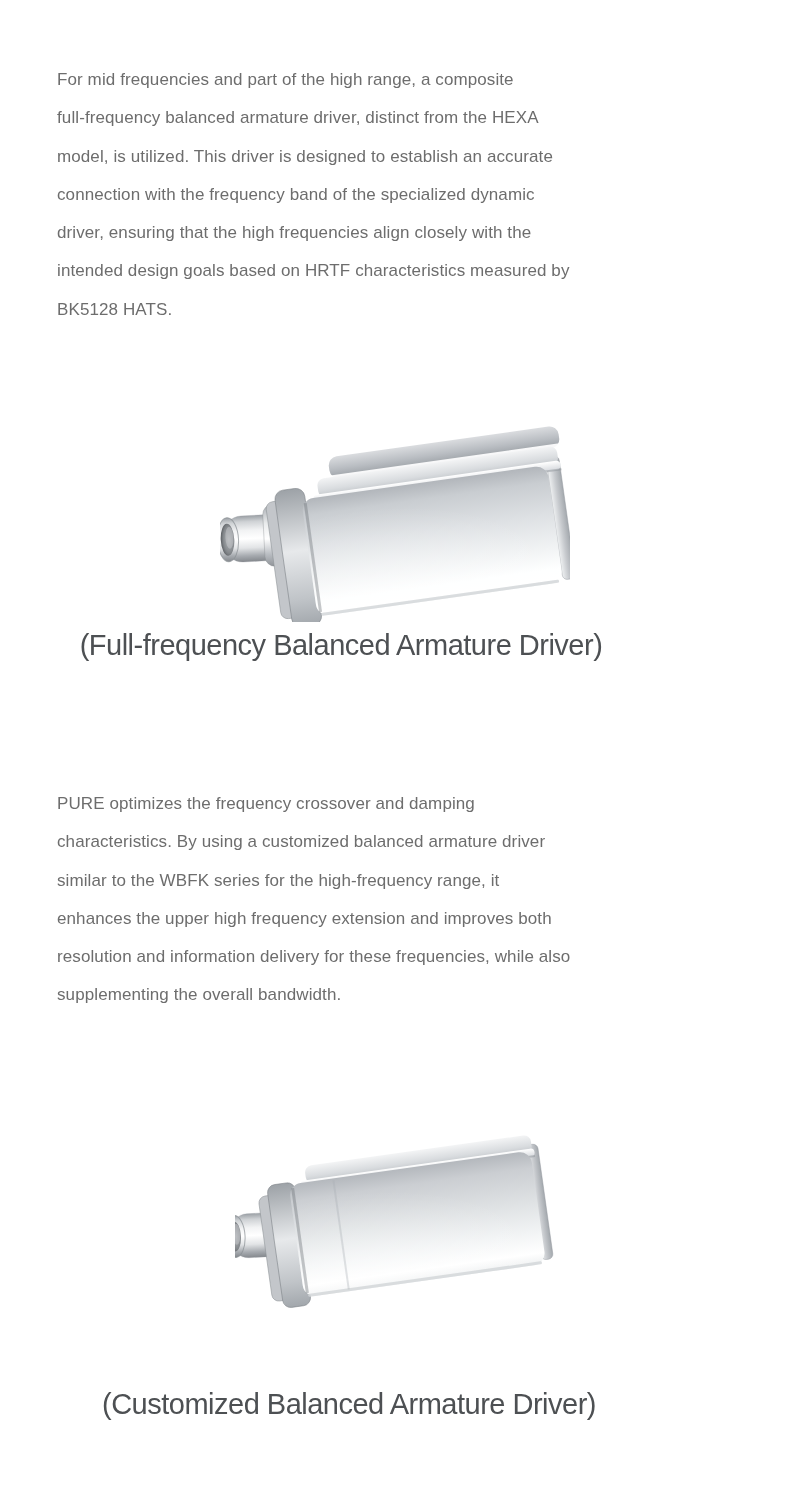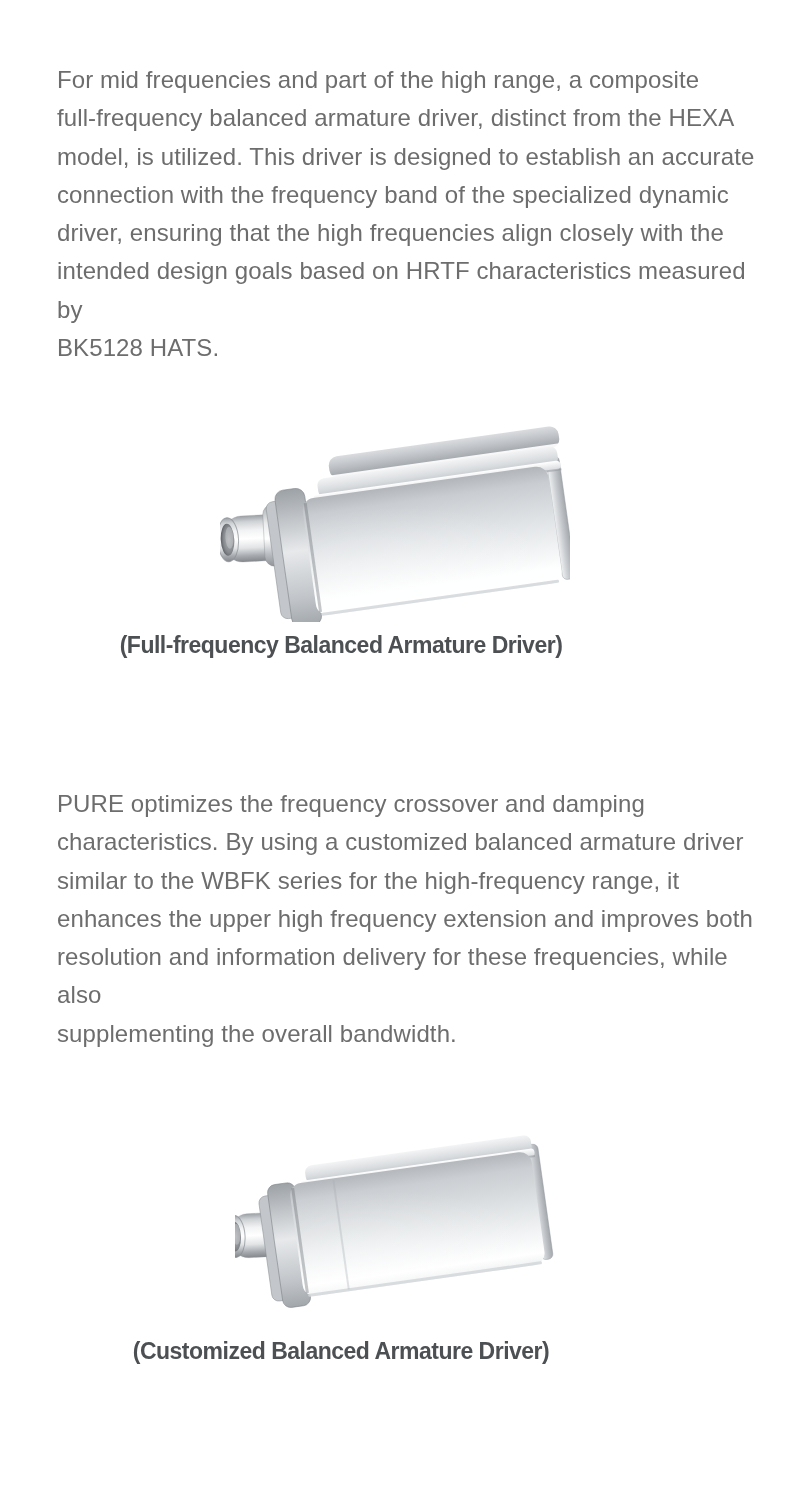--- a/index.html
+++ b/index.html
@@ -8,21 +8,21 @@
     height: 1489px;
     background: #ffffff;
     position: relative;
     font-family: "Liberation Sans", sans-serif;
     overflow: hidden;
   }
   .para {
     position: absolute;
     left: 57px;
     width: 700px;
-    font-size: 24px;
+    font-size: 17px;
     line-height: 38.3px;
     color: #6d6d6d;
     white-space: pre-line;
     letter-spacing: 0.1px;
   }
   #para1 { top: 61px; }
   #para2 { top: 785px; }
   .figure {
     position: absolute;
     left: 0;
@@ -30,28 +30,28 @@
     display: flex;
     justify-content: center;
   }
   #fig1 { top: 420px; height: 202px; }
   #fig2 { top: 1126px; height: 182px; }
   .caption {
     position: absolute;
     left: 0;
     width: 682px;
     text-align: center;
-    font-size: 23px;
-    font-weight: 700;
+    font-size: 29px;
+    font-weight: 400;
     letter-spacing: -0.5px;
     color: #4d5053;
     line-height: 32px;
   }
   #cap1 { top: 629px; }
-  #cap2 { top: 1335px; }
+  #cap2 { top: 1388px; padding-left: 8px; }
 </style>
 </head>
 <body>
 
 <div class="para" id="para1">For mid frequencies and part of the high range, a composite
 full-frequency balanced armature driver, distinct from the HEXA
 model, is utilized. This driver is designed to establish an accurate
 connection with the frequency band of the specialized dynamic
 driver, ensuring that the high frequencies align closely with the
 intended design goals based on HRTF characteristics measured by

